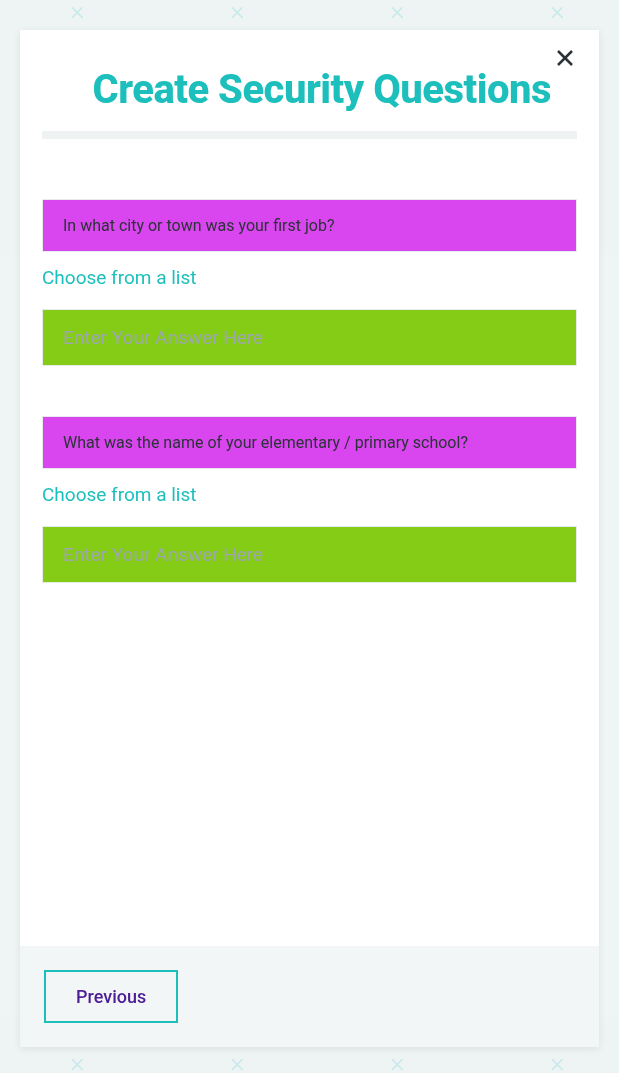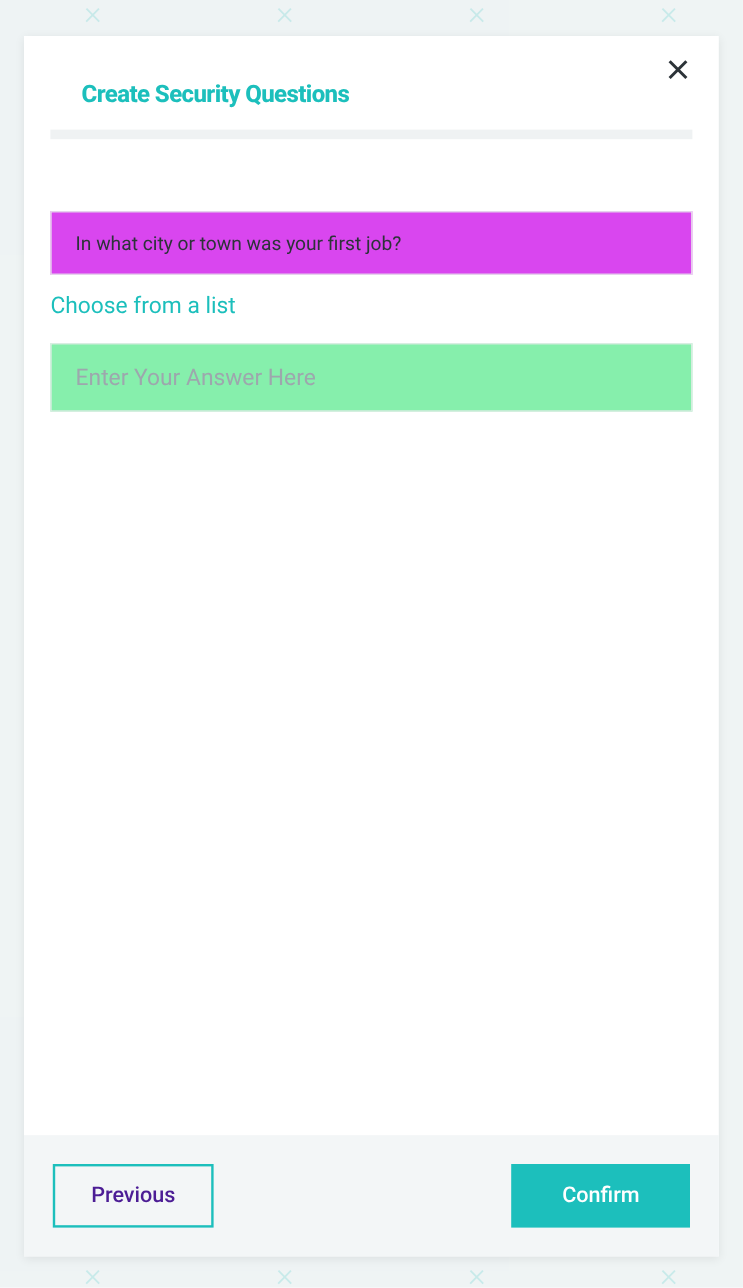--- a/index.html
+++ b/index.html
@@ -60,23 +60,24 @@
       width: 18px;
       height: 18px;
     }
     
     .header {
       padding: 36px 48px 0 48px;
     }
     
     .title {
       color: #1cbfbc;
-      font-size: 20px;
+      font-size: 40px;
       font-weight: 800;
       letter-spacing: -0.5px;
+      text-align: right;
     }
     
     .progress-bar {
       height: 8px;
       background: #eff2f3;
       margin: 18px 22px 0 22px;
     }
     
     .content {
       padding: 60px 22px 40px 22px;
@@ -111,21 +112,21 @@
       margin: 14px 16px 20px 0;
       cursor: pointer;
     }
     
     .answer-field {
       width: 100%;
       border: 1px solid #e8ebec;
       padding: 16px 20px;
       font-size: 19px;
       color: #2c3338;
-      background: #86efac;
+      background: #84cc16;
       font-family: inherit;
     }
     
     .answer-field::placeholder {
       color: #9da7ad;
     }
     
     .footer {
       background: #f3f6f7;
       padding: 24px 24px;
@@ -187,21 +188,25 @@
 
   <div class="content">
 
     <div class="question-group">
       <input type="text" class="question-field" value="In what city or town was your first job?" style="">
       <a class="choose-link">Choose from a list</a>
       <input type="text" class="answer-field" placeholder="Enter Your Answer Here" style="">
     </div>
 
 
+    <div class="question-group">
+      <input type="text" class="question-field" value="What was the name of your elementary / primary school?" style="">
+      <a class="choose-link">Choose from a list</a>
+      <input type="text" class="answer-field" placeholder="Enter Your Answer Here" style="">
+    </div>
 
   </div>
 
   <div class="footer">
     <button class="btn-previous">Previous</button>
-    <button class="btn-confirm">Confirm</button>
   </div>
 
 </div>
 
 </body></html>

